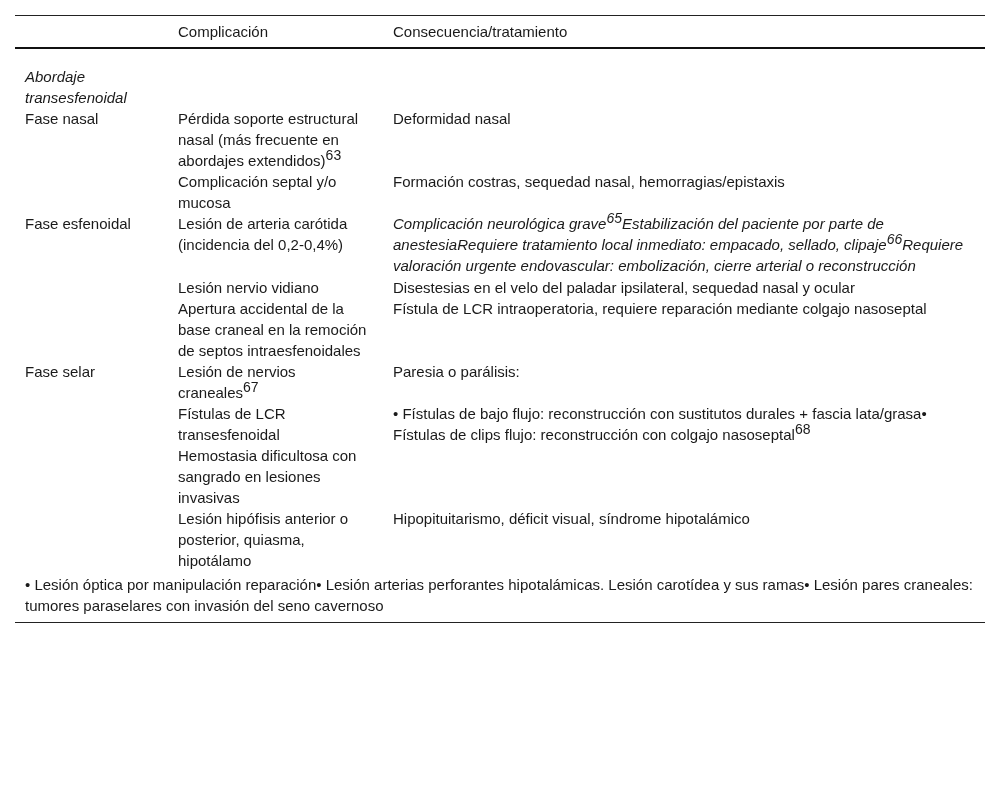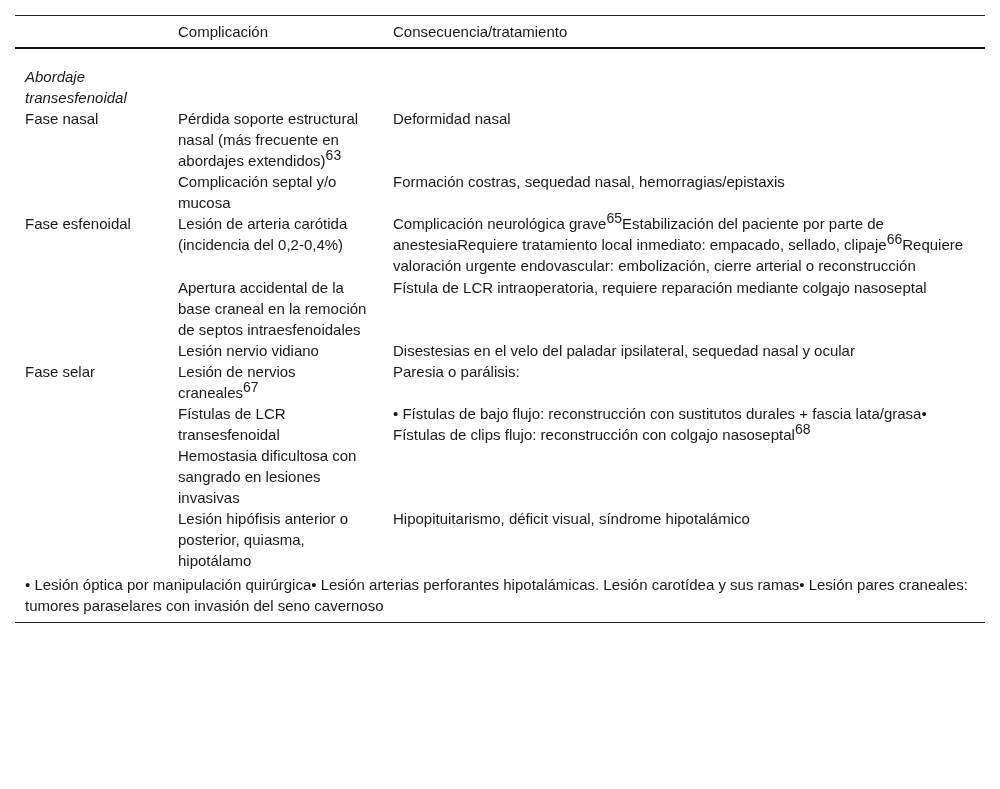--- a/index.html
+++ b/index.html
@@ -39,31 +39,31 @@
       <td>Deformidad nasal</td>
     </tr>
     <tr>
       <td class="c1"></td>
       <td class="c2">Complicación septal y/o mucosa</td>
       <td>Formación costras, sequedad nasal, hemorragias/epistaxis</td>
     </tr>
     <tr>
       <td class="c1">Fase esfenoidal</td>
       <td class="c2">Lesión de arteria carótida (incidencia del 0,2-0,4%)</td>
-      <td style="padding-bottom:1px;"><span>Complicación neurológica grave</span><sup>65</sup><span>Estabilización del paciente por parte de anestesiaRequiere tratamiento local inmediato: empacado, sellado, clipaje</span><sup>66</sup><span>Requiere valoración urgente endovascular: embolización, cierre arterial o reconstrucción</span></td>
+      <td style="padding-bottom:1px;font-style:italic;"><span>Complicación neurológica grave</span><sup>65</sup><span>Estabilización del paciente por parte de anestesiaRequiere tratamiento local inmediato: empacado, sellado, clipaje</span><sup>66</sup><span>Requiere valoración urgente endovascular: embolización, cierre arterial o reconstrucción</span></td>
+    </tr>
+    <tr>
+      <td class="c1"></td>
+      <td class="c2">Lesión nervio vidiano</td>
+      <td>Disestesias en el velo del paladar ipsilateral, sequedad nasal y ocular</td>
     </tr>
     <tr>
       <td class="c1"></td>
       <td class="c2">Apertura accidental de la base craneal en la remoción de septos intraesfenoidales</td>
       <td>Fístula de LCR intraoperatoria, requiere reparación mediante colgajo nasoseptal</td>
-    </tr>
-    <tr>
-      <td class="c1"></td>
-      <td class="c2">Lesión nervio vidiano</td>
-      <td>Disestesias en el velo del paladar ipsilateral, sequedad nasal y ocular</td>
     </tr>
     <tr>
       <td class="c1">Fase selar</td>
       <td class="c2"><span>Lesión de nervios craneales</span><sup>67</sup></td>
       <td>Paresia o parálisis:</td>
     </tr>
     <tr>
       <td class="c1"></td>
       <td class="c2">Fístulas de LCR transesfenoidal</td>
       <td><span>• Fístulas de bajo flujo: reconstrucción con sustitutos durales + fascia lata/grasa• Fístulas de clips flujo: reconstrucción con colgajo nasoseptal</span><sup>68</sup></td>
@@ -72,17 +72,17 @@
       <td class="c1"></td>
       <td class="c2">Hemostasia dificultosa con sangrado en lesiones invasivas</td>
       <td></td>
     </tr>
     <tr>
       <td class="c1"></td>
       <td class="c2">Lesión hipófisis anterior o posterior, quiasma, hipotálamo</td>
       <td>Hipopituitarismo, déficit visual, síndrome hipotalámico</td>
     </tr>
     <tr class="last">
-      <td colspan="3" style="padding-top:3px; padding-bottom:6px;">• Lesión óptica por manipulación quirúrgica• Lesión arterias perforantes hipotalámicas. Lesión carotídea y sus ramas• Lesión pares craneales: tumores paraselares con invasión del seno cavernoso</td>
+      <td colspan="3" style="padding-top:3px; padding-bottom:6px;">• Lesión óptica por manipulación reparación• Lesión arterias perforantes hipotalámicas. Lesión carotídea y sus ramas• Lesión pares craneales: tumores paraselares con invasión del seno cavernoso</td>
     </tr>
   </tbody>
 </table>
 </div>
 
 </body></html>

